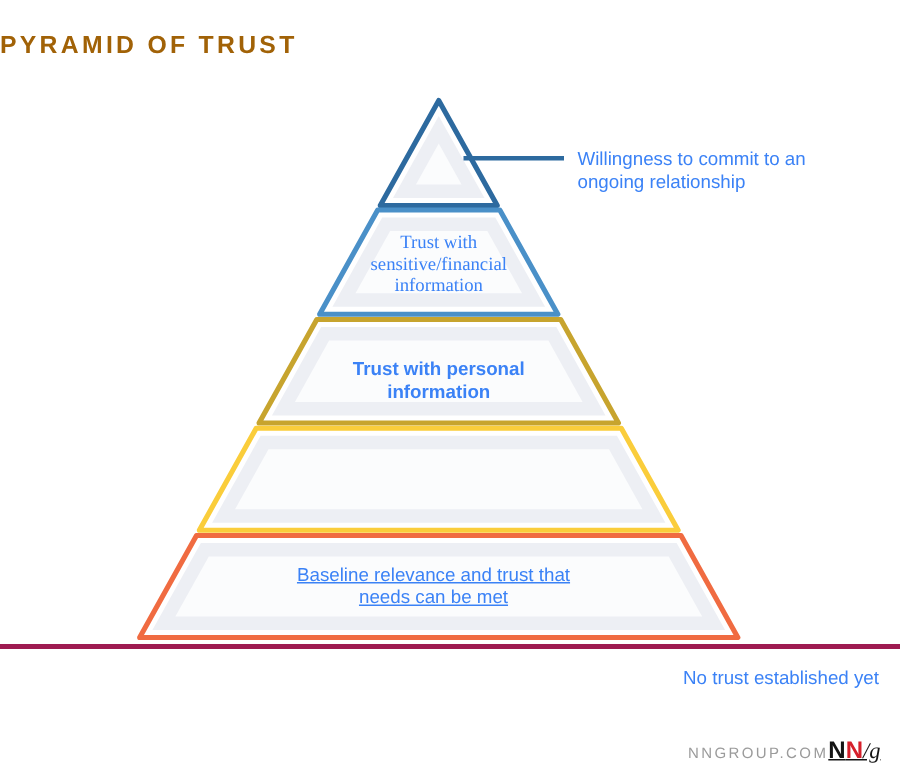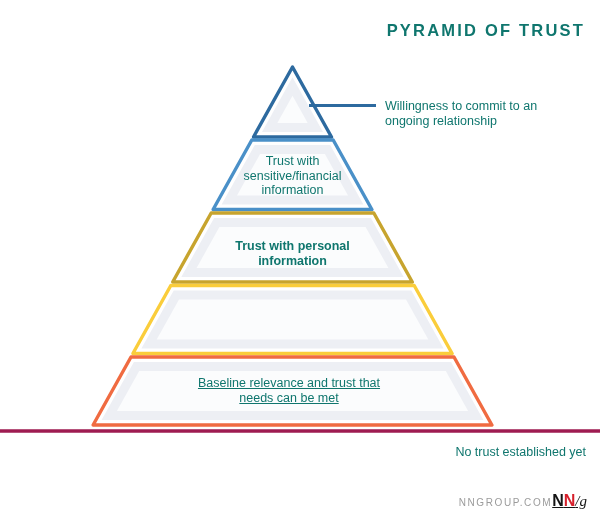--- a/index.html
+++ b/index.html
@@ -1,28 +1,28 @@
 <!DOCTYPE html>
 <html><head>
 <meta charset="utf-8">
 <style>
   html,body{margin:0;padding:0;background:#ffffff;}
   .stage{
     position:relative;width:600px;height:516px;background:#ffffff;
     font-family:"Liberation Sans",sans-serif;overflow:hidden;
   }
   .title{
-    position:absolute;top:21px;left:0;width:585px;text-align:right;
-    font-size:16.5px;font-weight:bold;letter-spacing:2.2px;color:#0f766e;
+    position:absolute;top:21px;left:0;width:585px;text-align:left;
+    font-size:16.5px;font-weight:bold;letter-spacing:2.2px;color:#a16207;
   }
   .label{
-    position:absolute;font-size:12.5px;line-height:14.5px;color:#0f766e;
+    position:absolute;font-size:12.5px;line-height:14.5px;color:#3b82f6;
     text-align:center;
   }
-  .label-t2{top:154px;left:225px;width:135px;}
+  .label-t2{top:154px;left:225px;width:135px;font-family:Liberation Serif, serif;}
   .label-t3{top:239px;left:217px;width:151px;font-weight:bold;}
   .label-t4{top:305px;left:205px;width:175px;}
   .label-t5{top:376px;left:184px;width:210px;text-decoration:underline;}
   .label-callout{top:99px;left:385px;width:172px;text-align:left;}
   .label-ground{top:445px;left:0;width:586px;text-align:right;}
   .pyr-svg{position:absolute;top:0;left:0;}
   .footer{
     position:absolute;right:13px;bottom:6px;display:flex;
     align-items:baseline;
   }

